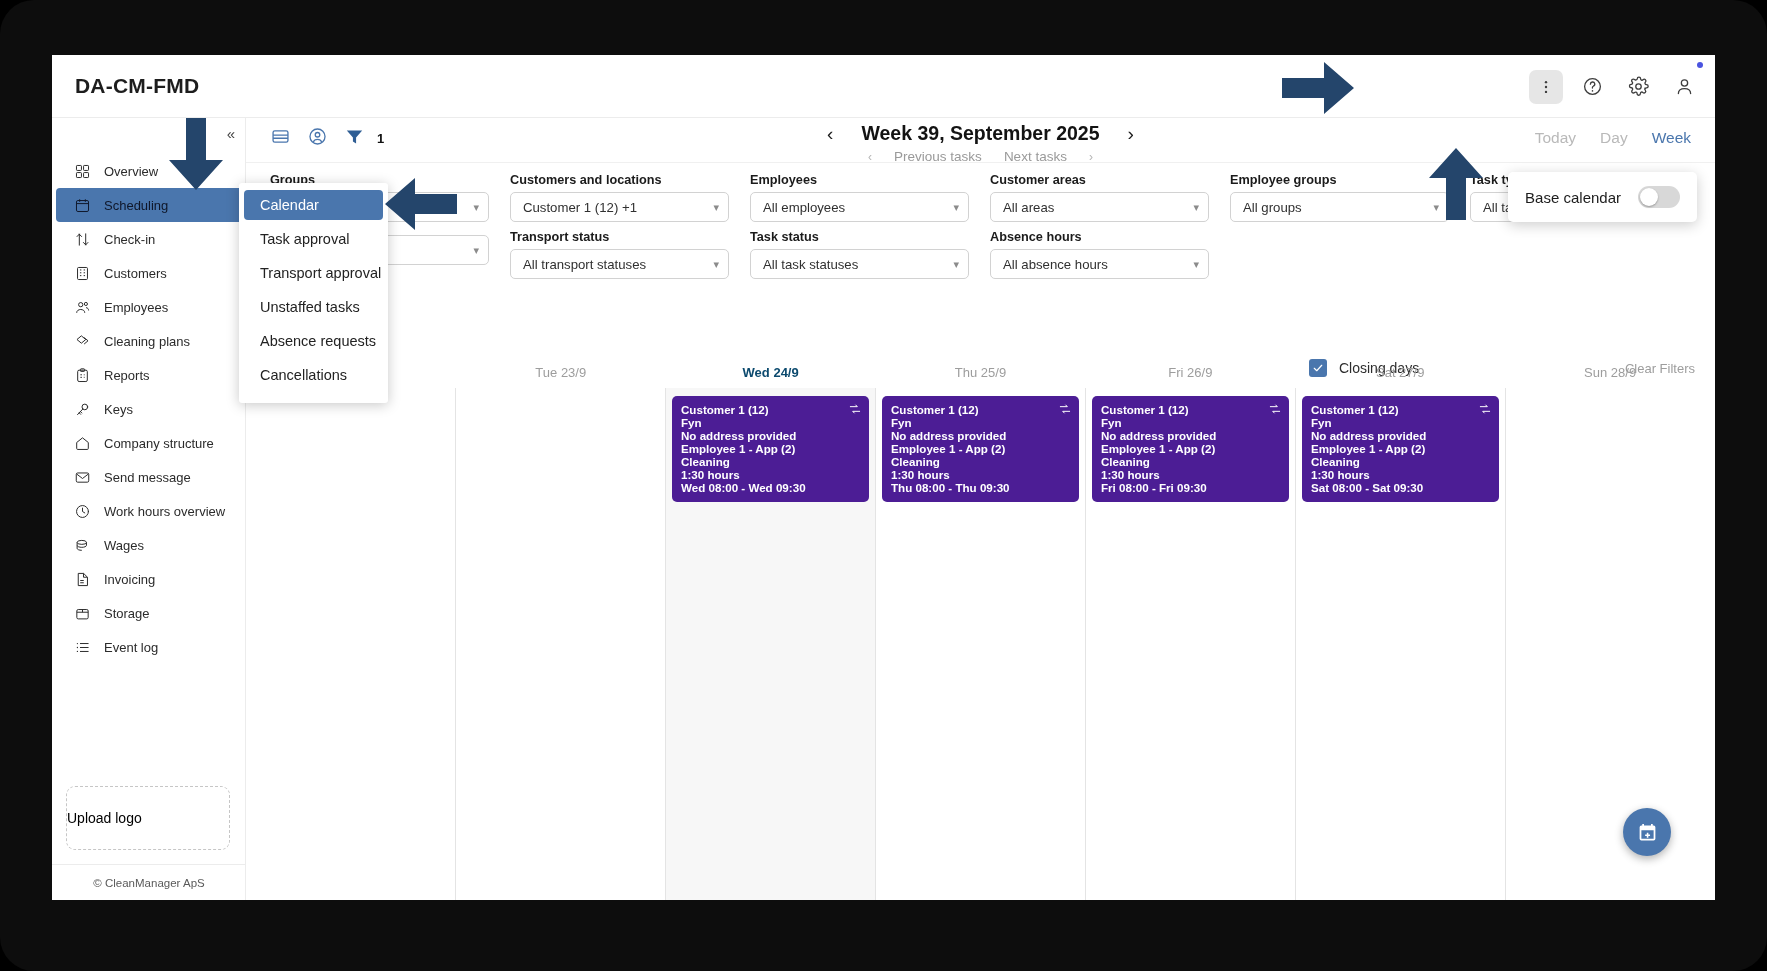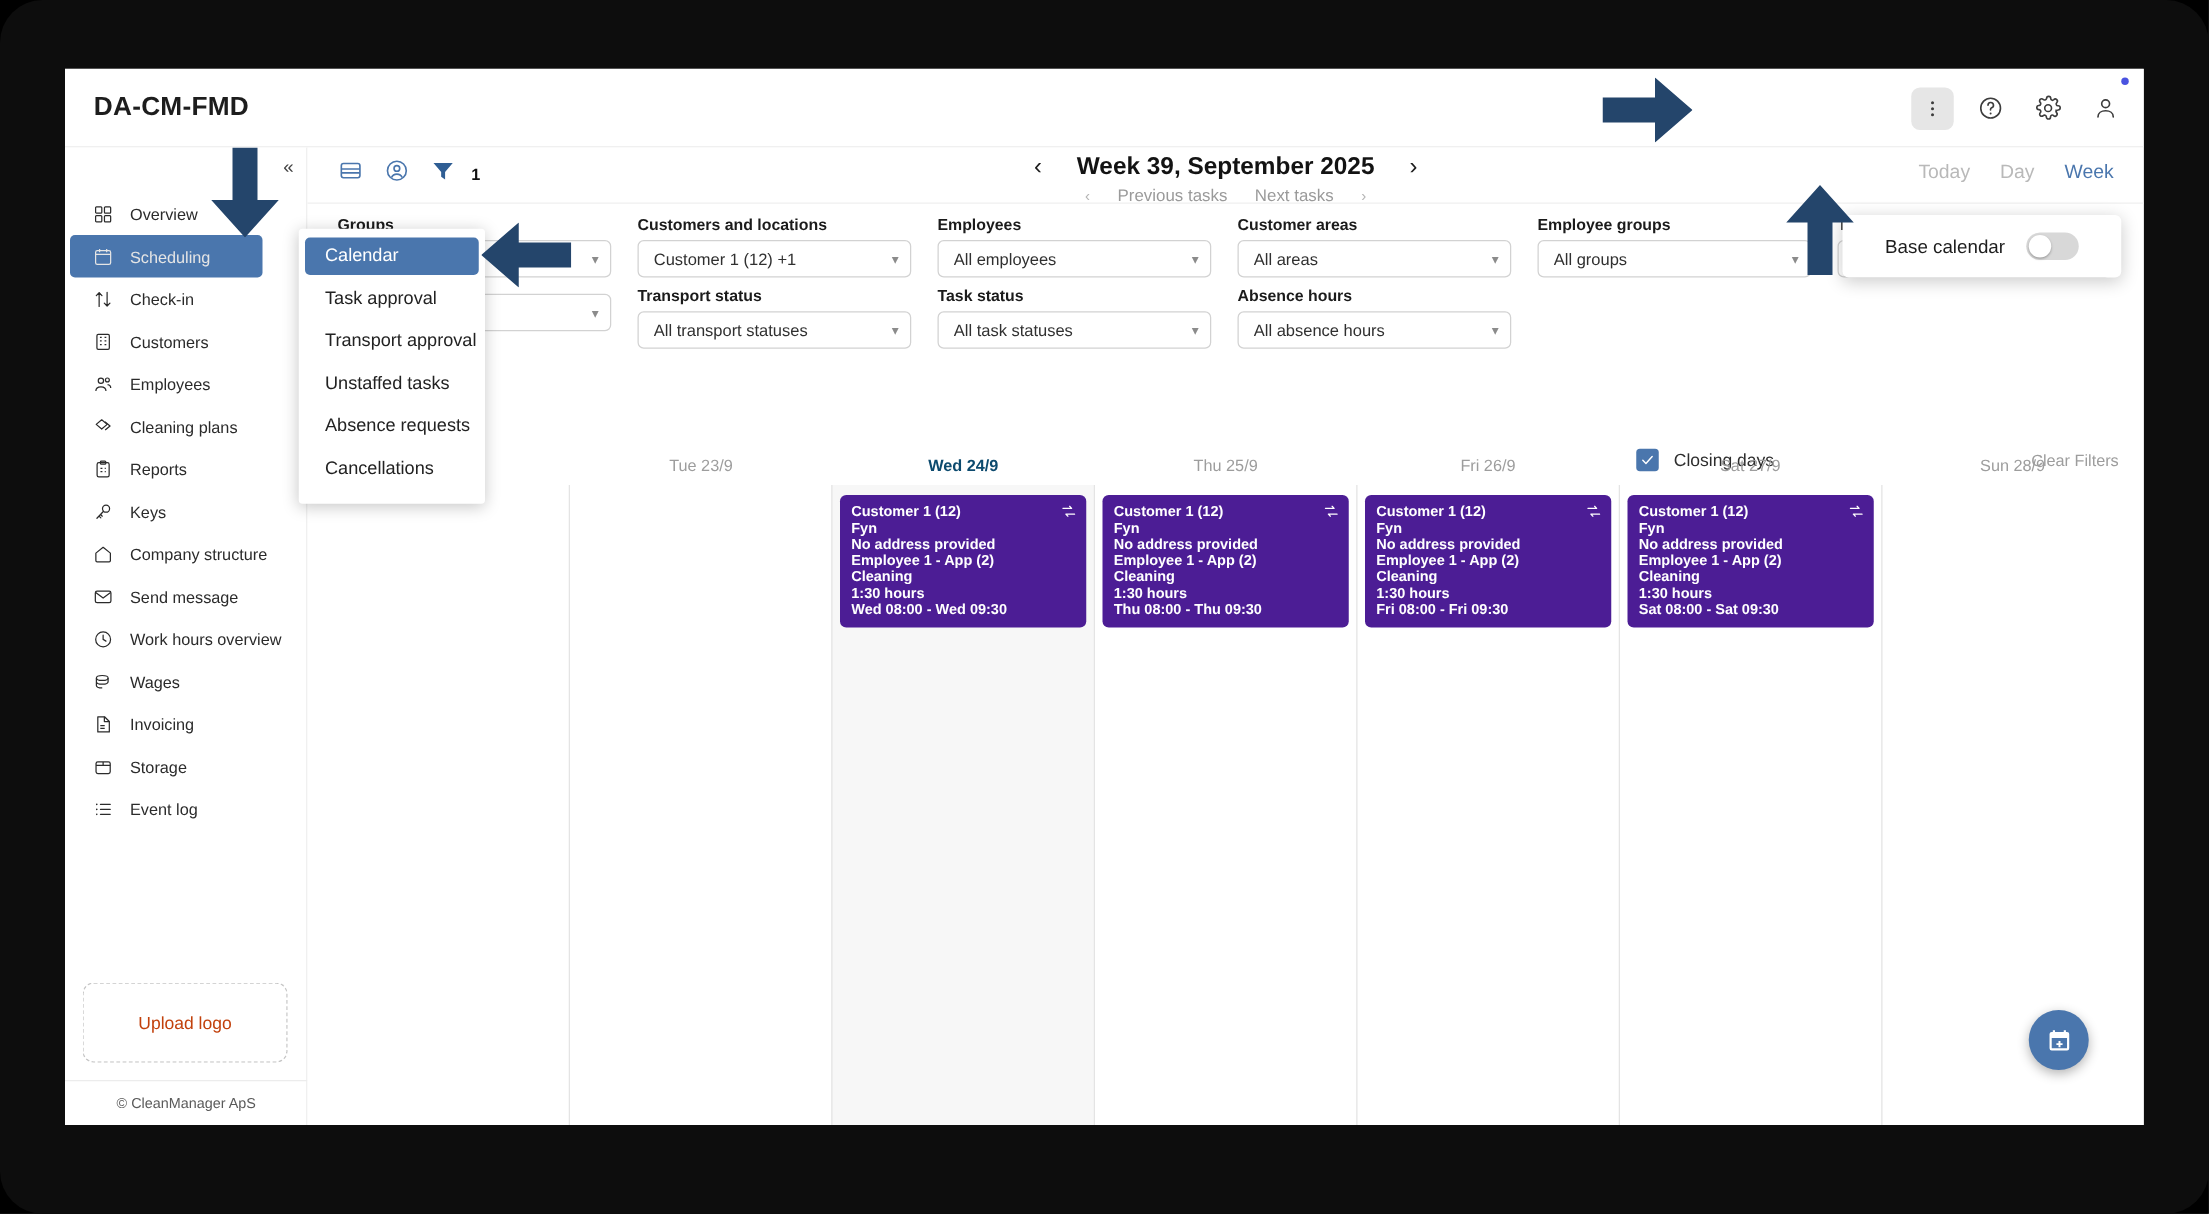--- a/index.html
+++ b/index.html
@@ -58,31 +58,31 @@
     font-size: 15px; color: #444; cursor: pointer; line-height: 1;
   }
   .nav { position: absolute; top: 36px; left: 0; width: 100%; }
   .nav-item {
     display: flex; align-items: center; gap: 13px;
     height: 34px; margin: 0 0 0 4px; padding-left: 18px;
     font-size: 13px; color: #2b2b2b; cursor: pointer;
     border-radius: 4px;
   }
   .nav-item.selected {
-    background: #4a76ad; color: #e5e5e5;
-    width: 154px;
+    background: #4a76ad; color: #0f172a;
+    width: 188px;
   }
   .nav-item .ic { width: 17px; height: 17px; display:flex; align-items:center; justify-content:center; flex: 0 0 17px; }
   .nav-item svg { width: 17px; height: 17px; stroke: currentColor; fill: none; stroke-width: 1.4; }
   .upload-logo {
     position: absolute; left: 14px; bottom: 50px;
     width: 164px; height: 64px;
     border: 1px dashed #c6c6c6; border-radius: 9px;
-    display: flex; align-items: center; justify-content: center;
-    font-size: 14px; color: #c2410c; cursor: pointer;
+    display: flex; align-items: center; 
+    font-size: 14px; color: #000000; cursor: pointer;
   }
   .footer {
     position: absolute; left: 0; bottom: 0; width: 194px; height: 36px;
     border-top: 1px solid #ececec;
     display: flex; align-items: center; justify-content: center;
     font-size: 11.5px; color: #5a5a5a;
   }
 
   
   .submenu {
@@ -132,21 +132,21 @@
     display: flex; align-items: center; gap: 24px;
   }
   .viewmodes span { font-size: 15.5px; color: #b9b9b9; cursor: pointer; }
   .viewmodes span.week { color: #4a76ad; }
 
   
   .popover {
     position: absolute; right: 18px; top: 54px;
     background: #fff; border-radius: 5px;
     box-shadow: 0 3px 14px rgba(0,0,0,.2);
-    padding: 14px 34px;
+    padding: 14px 17px;
     display: flex; align-items: center; gap: 17px;
     z-index: 45;
   }
   .popover-label { font-size: 15px; color: #1c1c1c; white-space: nowrap; }
   .toggle {
     width: 42px; height: 22px; border-radius: 11px; background: #d8d8d8;
     position: relative; cursor: pointer; flex: 0 0 42px;
   }
   .toggle::after {
     content:''; position: absolute; left: 2px; top: 2px;

